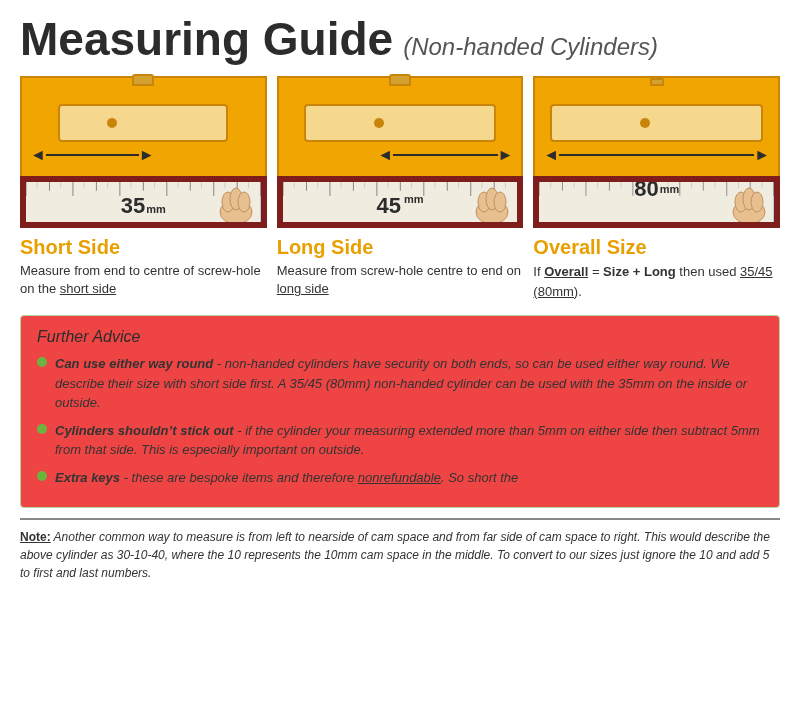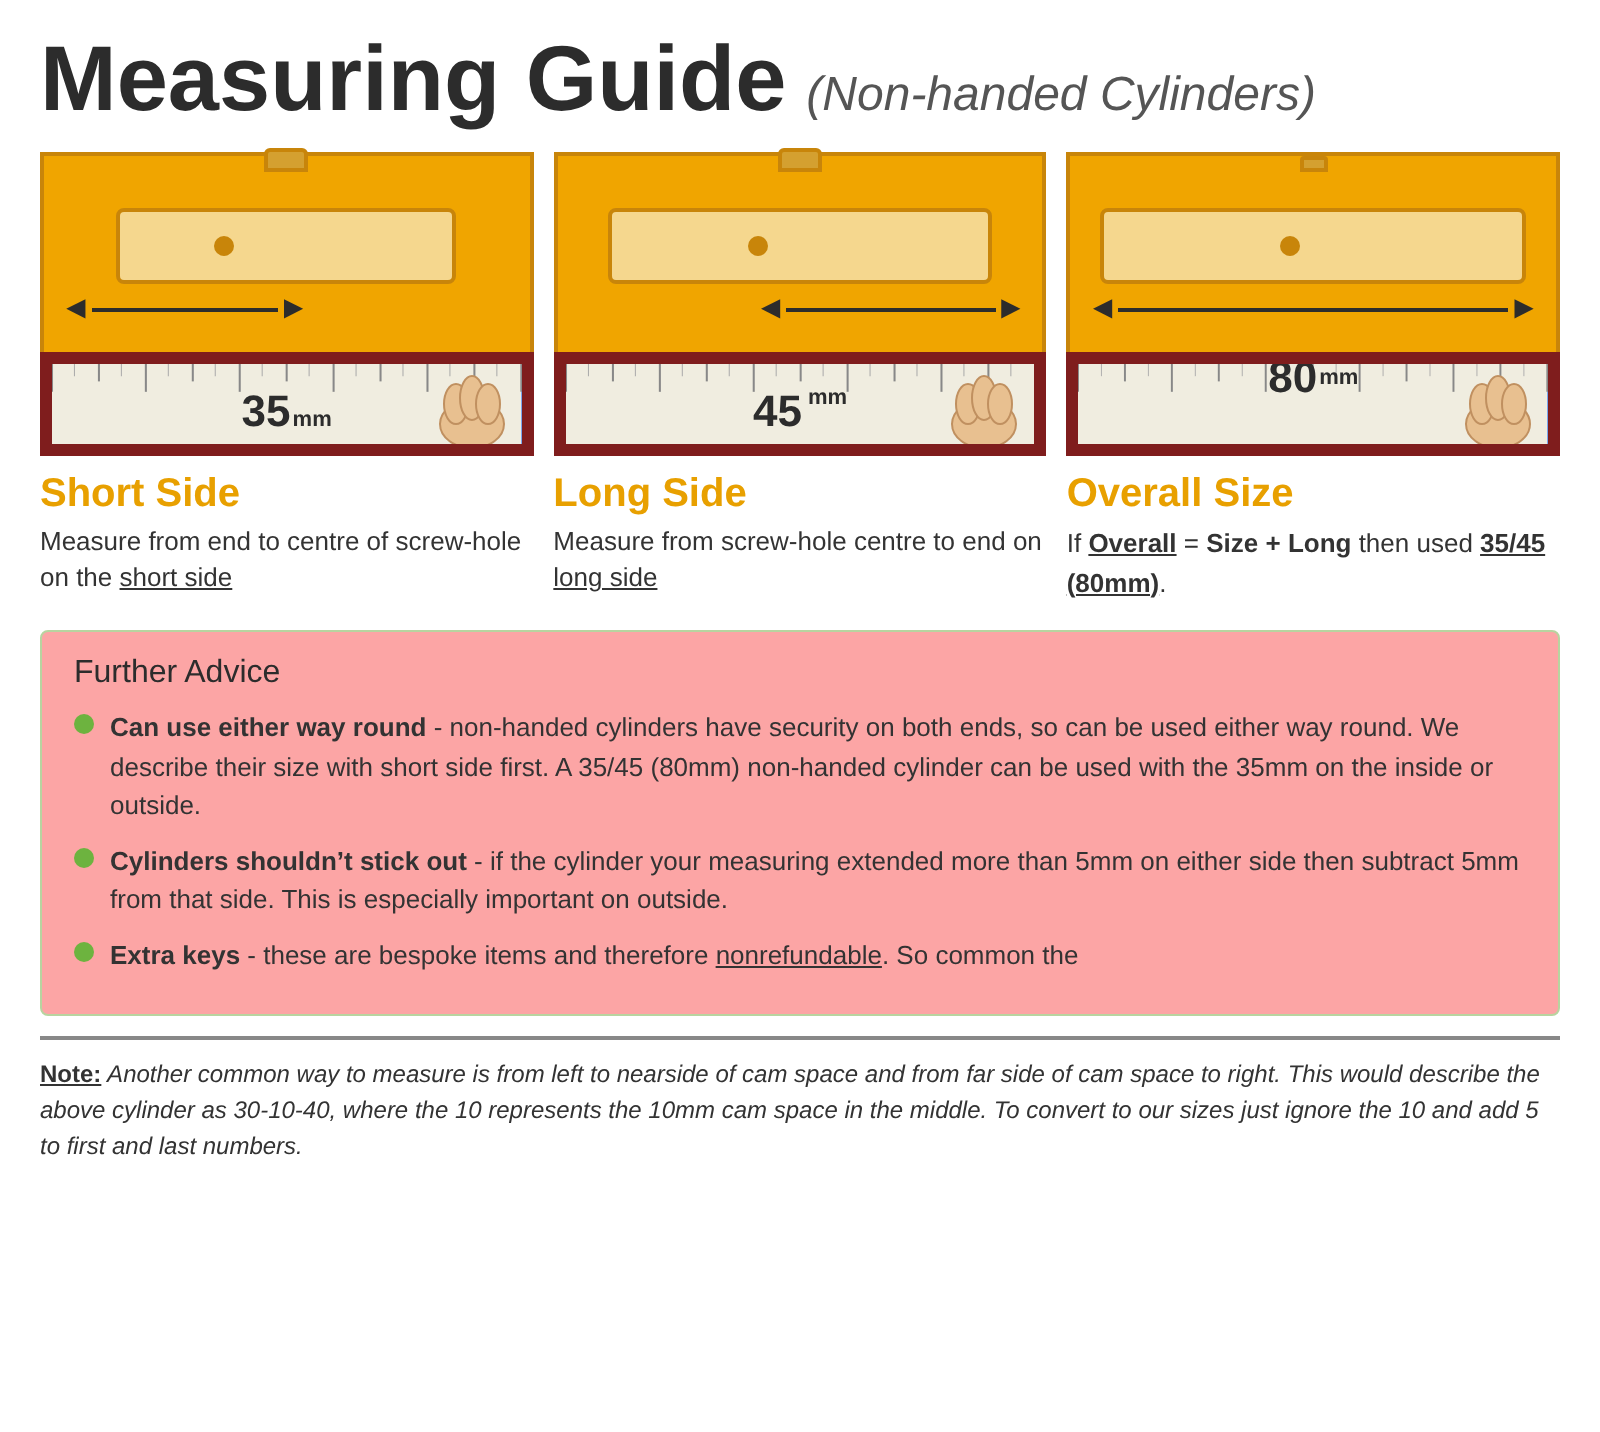--- a/index.html
+++ b/index.html
@@ -127,31 +127,32 @@
     }
 
     
     .overall-text {
       font-size: 13px;
       color: #333;
       line-height: 1.5;
     }
 
     .overall-text u {
-      font-weight: bold;
+      font-weight: normal;
       text-decoration: underline;
     }
 
     
     .advice-box {
       border: 1px solid #b8d4a0;
-      background: #fca5a5;
+      background: #ef4444;
       border-radius: 4px;
       padding: 12px 16px 12px 16px;
       margin-bottom: 10px;
+      font-style: italic;
     }
 
     .advice-title {
       font-size: 16px;
       font-weight: normal;
       color: #2c2c2c;
       margin-bottom: 8px;
     }
 
     .advice-list {
@@ -460,21 +461,21 @@
       </li>
       <li>
         <div class="bullet-dot"></div>
         <div>
           <strong>Cylinders shouldn’t stick out</strong><span> - if the cylinder your measuring extended more than 5mm on either side then subtract 5mm from that side. This is especially important on outside.</span>
         </div>
       </li>
       <li>
         <div class="bullet-dot"></div>
         <div>
-          <strong>Extra keys</strong><span> - these are bespoke items and therefore </span><u>nonrefundable</u><span>. So common the</span>
+          <strong>Extra keys</strong><span> - these are bespoke items and therefore </span><u>nonrefundable</u><span>. So short the</span>
         </div>
       </li>
     </ul>
   </div>
 
   <div class="note-box">
     <strong>Note:</strong><span>  Another common way to measure is from left to nearside of cam space and from far side of cam space to right. This would describe the above cylinder as 30-10-40, where the 10 represents the 10mm cam space in the middle. To convert to our sizes just ignore the 10 and add 5 to first and last numbers.</span>
   </div>
 
 </div>

